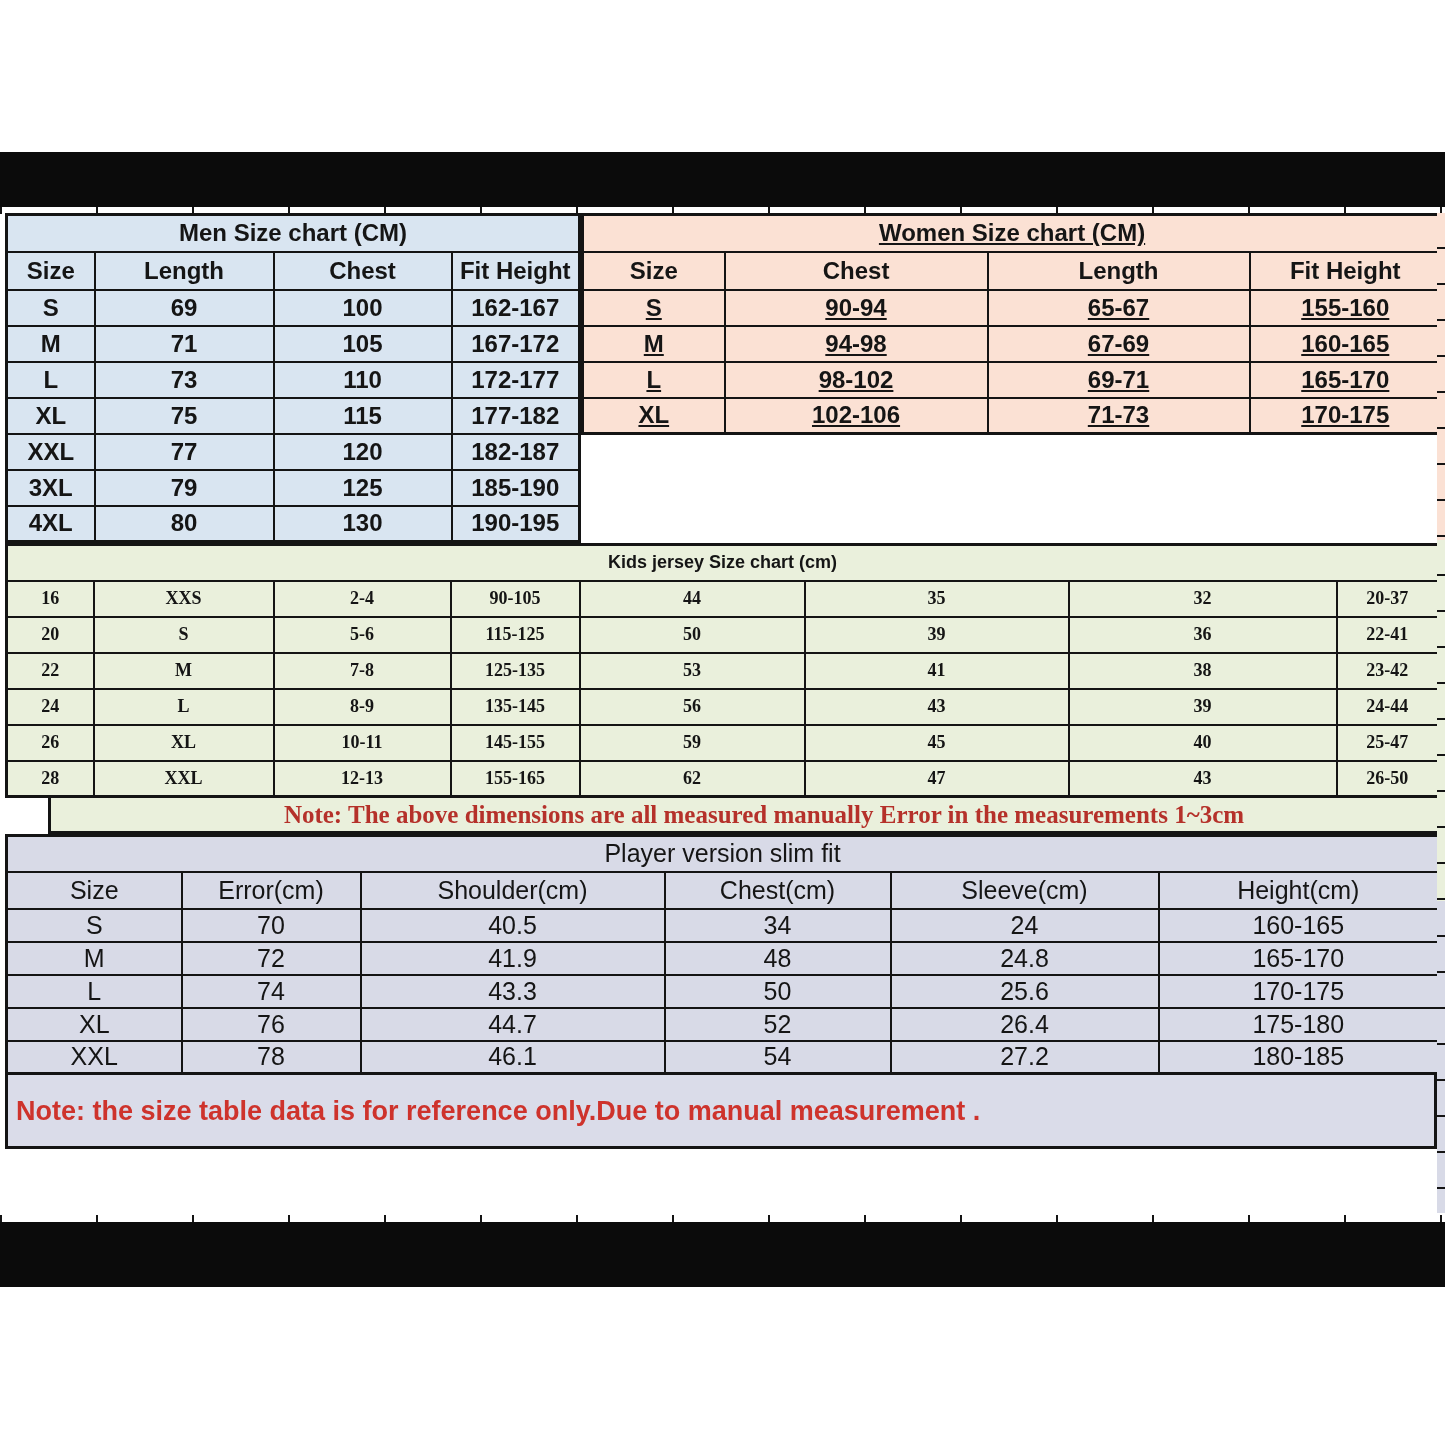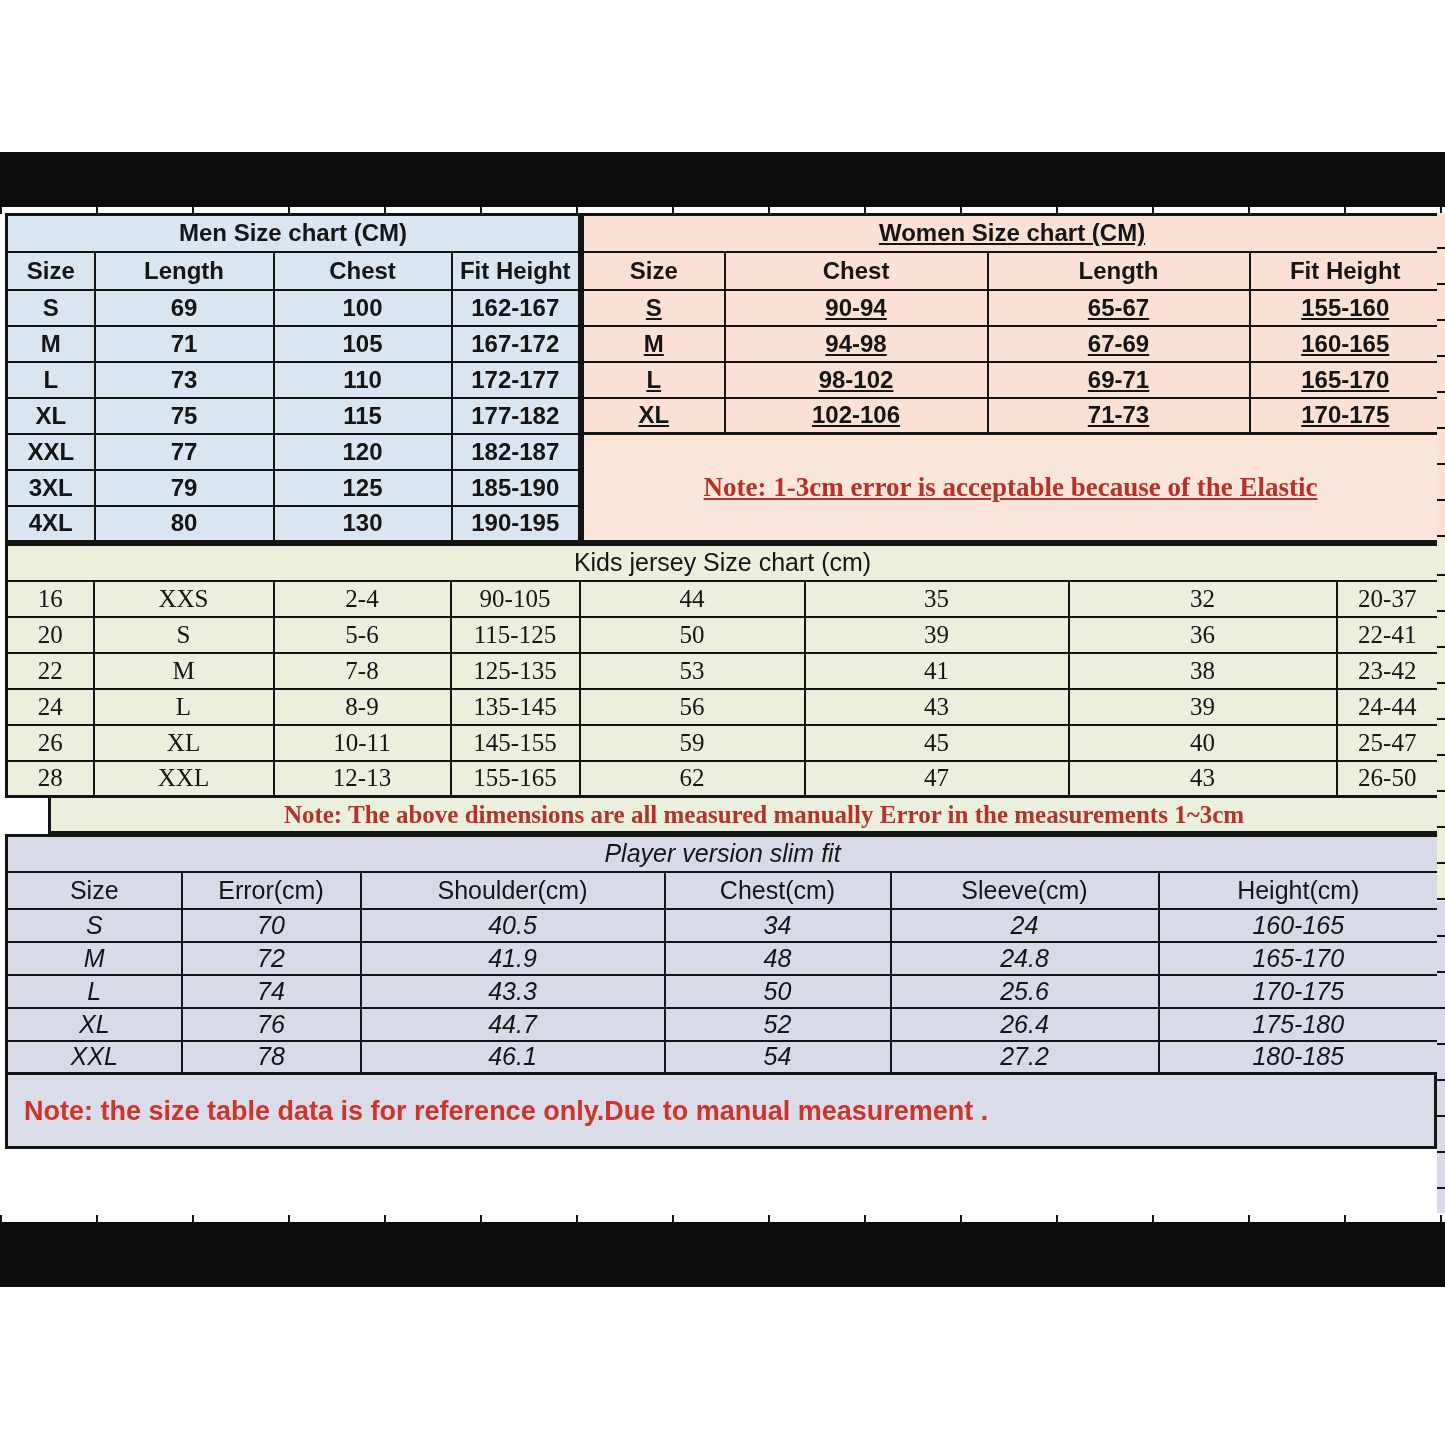--- a/index.html
+++ b/index.html
@@ -50,42 +50,42 @@
     display:flex; align-items:center; justify-content:center;
     font-family:"Liberation Serif", serif; font-weight:bold; font-size:27px;
     color:#b5312a; text-decoration:underline;
   }
 
   
   .kids { width:1432px; background:#eaf0dc; border-top:0; }
   .kids th { font-size:24px; font-weight:bold; height:37px; }
   .kids td {
     font-family:"Liberation Serif", serif;
-    font-size:25px; font-weight:normal; height:36px;
+    font-size:18px; font-weight:bold; height:36px;
   }
   .kids .title-row td { height:36px; font-family:"Liberation Sans", sans-serif; }
   .kids-note {
     width:1432px; height:36px; background:#eaf0dc;
     border:3px solid #141414; border-top:0;
     display:flex; align-items:center; justify-content:center;
     font-family:"Liberation Serif", serif; font-weight:bold; font-size:25px;
     color:#b5312a;
     margin-left:43px;
   }
 
   
   .player { width:1432px; background:#d8dae7; border-top:0; }
   .player th { font-size:25px; font-weight:normal; height:37px; }
-  .player td { font-size:25px; font-weight:normal; height:33px;font-style:italic; }
+  .player td { font-size:25px; font-weight:normal; height:33px; }
   .player .title-row td { height:36px; }
   .footer-note {
     width:1432px; height:74px; background:#dadce9;
     border:3px solid #141414; border-top:0;
     display:flex; flex-direction:column; justify-content:center;
-    padding-left:16px; font-weight:bold; font-size:27px; color:#ce332c;
+    padding-left:8px; font-weight:bold; font-size:27px; color:#ce332c;
     line-height:34px;
   }
 
   
   .right-sliver { position:absolute; left:1437px; top:213px; width:8px; height:1000px; }
   .right-sliver .seg {
     width:8px;
     background-image:repeating-linear-gradient(180deg, transparent 0 34px, #141414 34px 36px);
   }
   .seg-women { height:327px; background-color:#fbe1d4; }
@@ -207,21 +207,20 @@
                 <td>165-170</td>
               </tr>
               <tr>
                 <td>XL</td>
                 <td>102-106</td>
                 <td>71-73</td>
                 <td>170-175</td>
               </tr>
             </tbody>
         </table>
-        <div class="women-note">Note: 1-3cm error is acceptable because of the Elastic</div>
       </div>
 
     </div>
 
     <table class="tbl kids">
       <colgroup>
           <col style="width:87px">
           <col style="width:180px">
           <col style="width:177px">
           <col style="width:129px">

